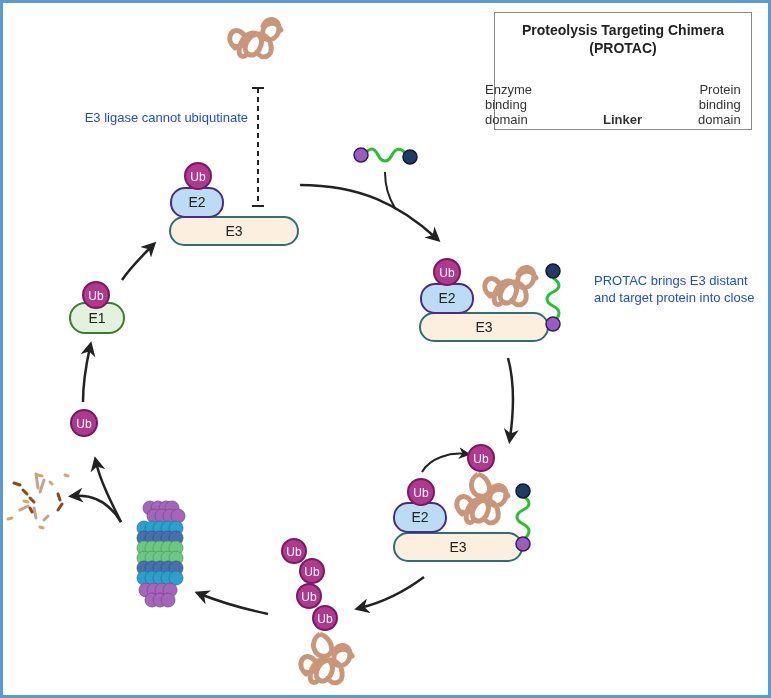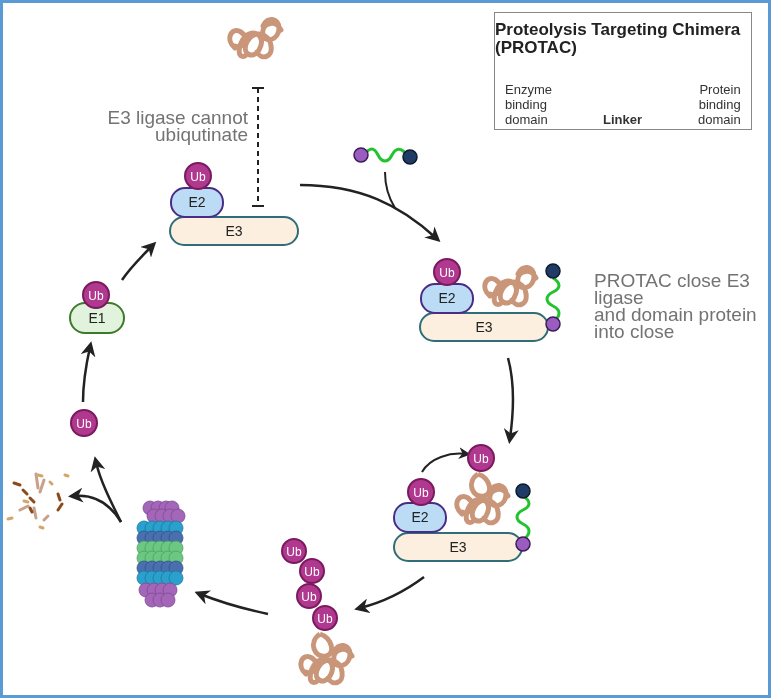--- a/index.html
+++ b/index.html
@@ -1,23 +1,23 @@
 <!DOCTYPE html>
 <html><head>
 <meta charset="utf-8">
 <style>
   html, body { margin: 0; padding: 0; background: #ffffff; }
   body { width: 771px; height: 698px; position: relative; overflow: hidden; font-family: "Liberation Sans", sans-serif; }
   #frame { position: absolute; left: 0; top: 0; width: 765px; height: 692px; border: 3px solid #5b9bd5; background: #fff; }
   svg { position: absolute; left: 0; top: 0; }
   .lbl { font-family: "Liberation Sans", sans-serif; fill: #222; }
   .legend-box { position: absolute; left: 494px; top: 12px; width: 256px; height: 116px; border: 1.5px solid #888; background: #fff; }
-  .legend-title { position: absolute; left: 0; width: 100%; top: 8px; font-weight: bold; font-size: 17px; line-height: 18px; color: #222; }
+  .legend-title { position: absolute; left: 0; width: 100%; top: 8px; text-align: center; font-weight: bold; font-size: 14px; line-height: 18px; color: #222; }
   .legend-text { position: absolute; font-size: 13px; line-height: 15px; color: #333; }
-  .note { position: absolute; font-size: 19px; line-height: 17px; color: #737373; }
+  .note { position: absolute; font-size: 13px; line-height: 17px; color: #1d4ed8; }
 </style>
 </head>
 <body>
 
 <div id="frame"></div>
 
 <svg width="771" height="698" viewBox="0 0 771 698">
   <defs>
     <marker id="ah" viewBox="0 0 10 10" refX="6" refY="5" markerWidth="6" markerHeight="6" orient="auto-start-reverse">
       <path d="M0,0 L10,5 L0,10 L3,5 z" fill="#222"></path>
@@ -226,31 +226,31 @@
     <circle cx="650" cy="100" r="9" fill="#1f3c66" stroke="#0d1a2e" stroke-width="2"></circle>
   </g>
 </svg>
 
 <div class="legend-box">
   <div class="legend-title">
     <div>Proteolysis Targeting Chimera</div>
     <div>(PROTAC)</div>
   </div>
 </div>
-<div class="legend-text" style="left:505px; top:82px; text-align:left;">
+<div class="legend-text" style="left:485px; top:82px; text-align:left;">
   <div>Enzyme</div>
   <div>binding</div>
   <div>domain</div>
 </div>
 <div class="legend-text" style="left:603px; top:112px;font-weight:bold;">Linker</div>
 <div class="legend-text" style="left:691px; top:82px; text-align:right;margin-left:7px;">
   <div>Protein</div>
   <div>binding</div>
   <div>domain</div>
 </div>
 
 <div class="note" style="left:72px; top:109px; text-align:right; width:176px;">
   <div>E3 ligase cannot ubiqutinate</div>
 </div>
 <div class="note" style="left:594px; top:272px;">
-  <div>PROTAC close E3 ligase</div>
-  <div>and domain protein into close</div>
+  <div>PROTAC brings E3 distant</div>
+  <div>and target protein into close</div>
 </div>
 
 </body></html>

